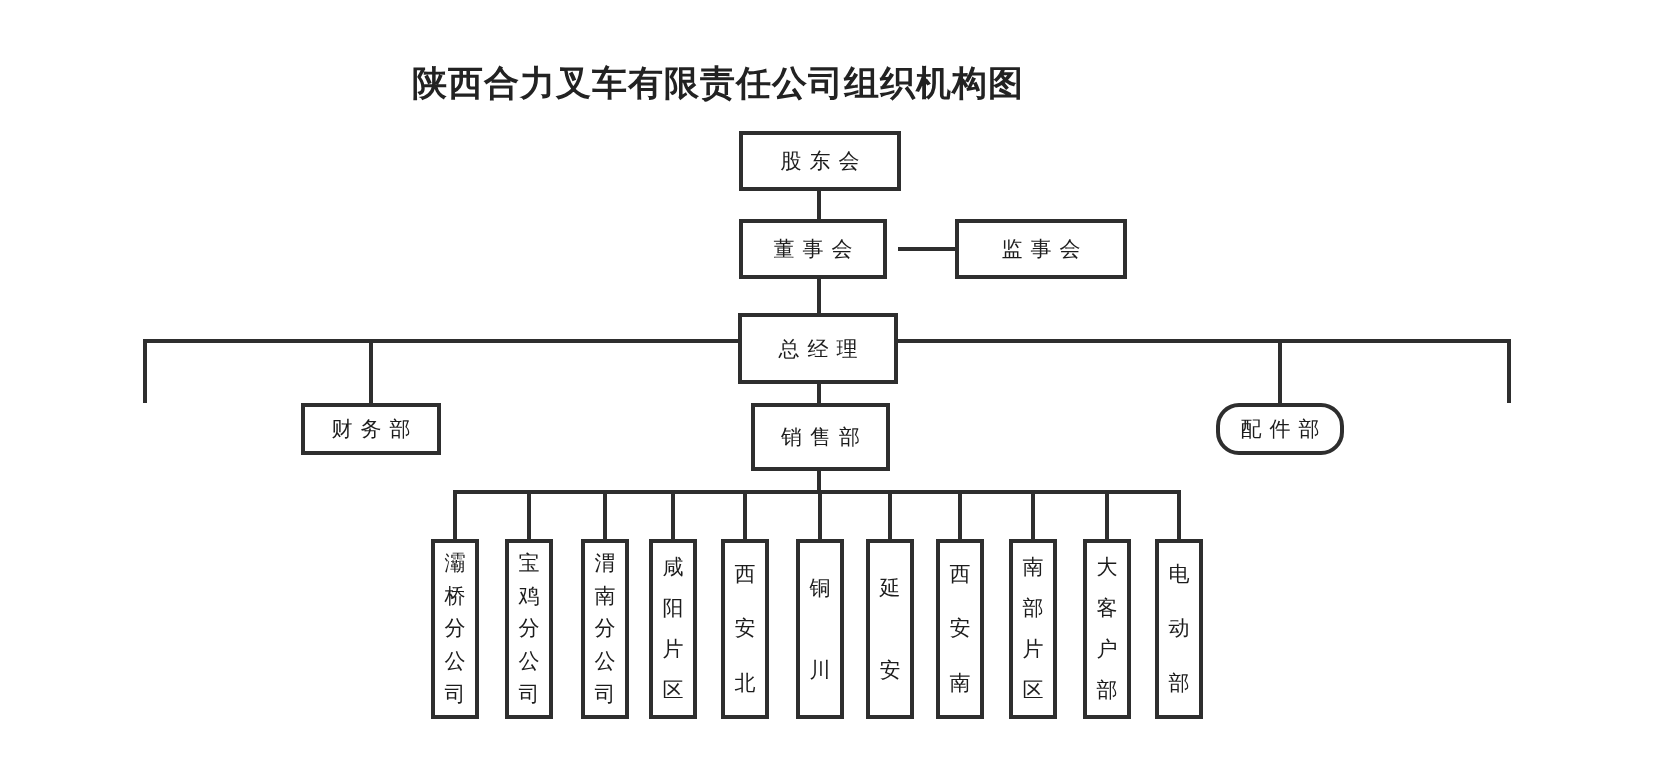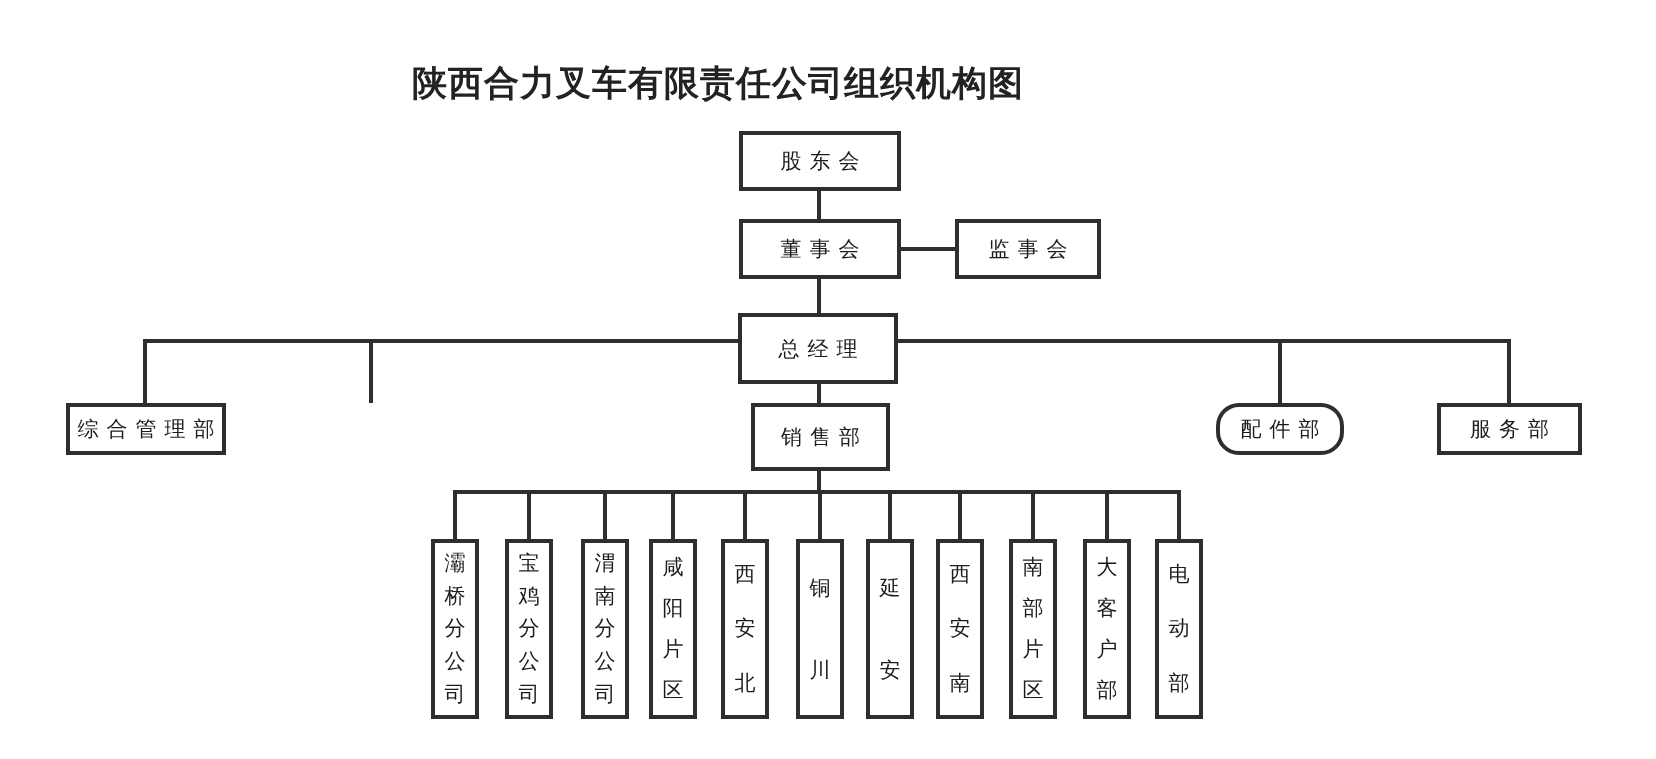--- a/index.html
+++ b/index.html
@@ -95,41 +95,38 @@
   <div class="line v" style="left:818px;  top:490px; height:49px;"></div>
   <div class="line v" style="left:888px;  top:490px; height:49px;"></div>
   <div class="line v" style="left:958px;  top:490px; height:49px;"></div>
   <div class="line v" style="left:1031px; top:490px; height:49px;"></div>
   <div class="line v" style="left:1105px; top:490px; height:49px;"></div>
   <div class="line v" style="left:1177px; top:490px; height:49px;"></div>
 
   <div class="box hbox" style="left:739px; top:131px; width:162px; height:60px;">
     <span>股东会</span>
   </div>
-  <div class="box hbox" style="left:739px; top:219px; width:162px; height:60px;">
+  <div class="box hbox" style="left:739px; top:219px; width:148px; height:60px;">
     <span>董事会</span>
   </div>
-  <div class="box hbox" style="left:955px; top:219px; width:146px; height:60px;">
+  <div class="box hbox" style="left:955px; top:219px; width:172px; height:60px;">
     <span>监事会</span>
   </div>
   <div class="box hbox" style="left:738px; top:313px; width:160px; height:71px;">
     <span>总经理</span>
   </div>
 
-  <div class="box hbox" style="left:66px; top:403px; width:160px; height:52px;">
-    <span>综合管理部</span>
+  <div class="box hbox" style="left:301px; top:403px; width:140px; height:52px;">
+    <span>财务部</span>
   </div>
   <div class="box hbox" style="left:751px; top:403px; width:139px; height:68px;">
     <span>销售部</span>
   </div>
   <div class="box hbox" style="left:1216px; top:403px; width:128px; height:52px;border-radius:23px;">
     <span>配件部</span>
-  </div>
-  <div class="box hbox" style="left:1437px; top:403px; width:145px; height:52px;">
-    <span>服务部</span>
   </div>
 
   <div class="box vbox" style="left:431px;  top:539px; width:48px; height:180px;">
       <span>灞</span>
       <span>桥</span>
       <span>分</span>
       <span>公</span>
       <span>司</span>
     </div>
   <div class="box vbox" style="left:505px;  top:539px; width:48px; height:180px;">

